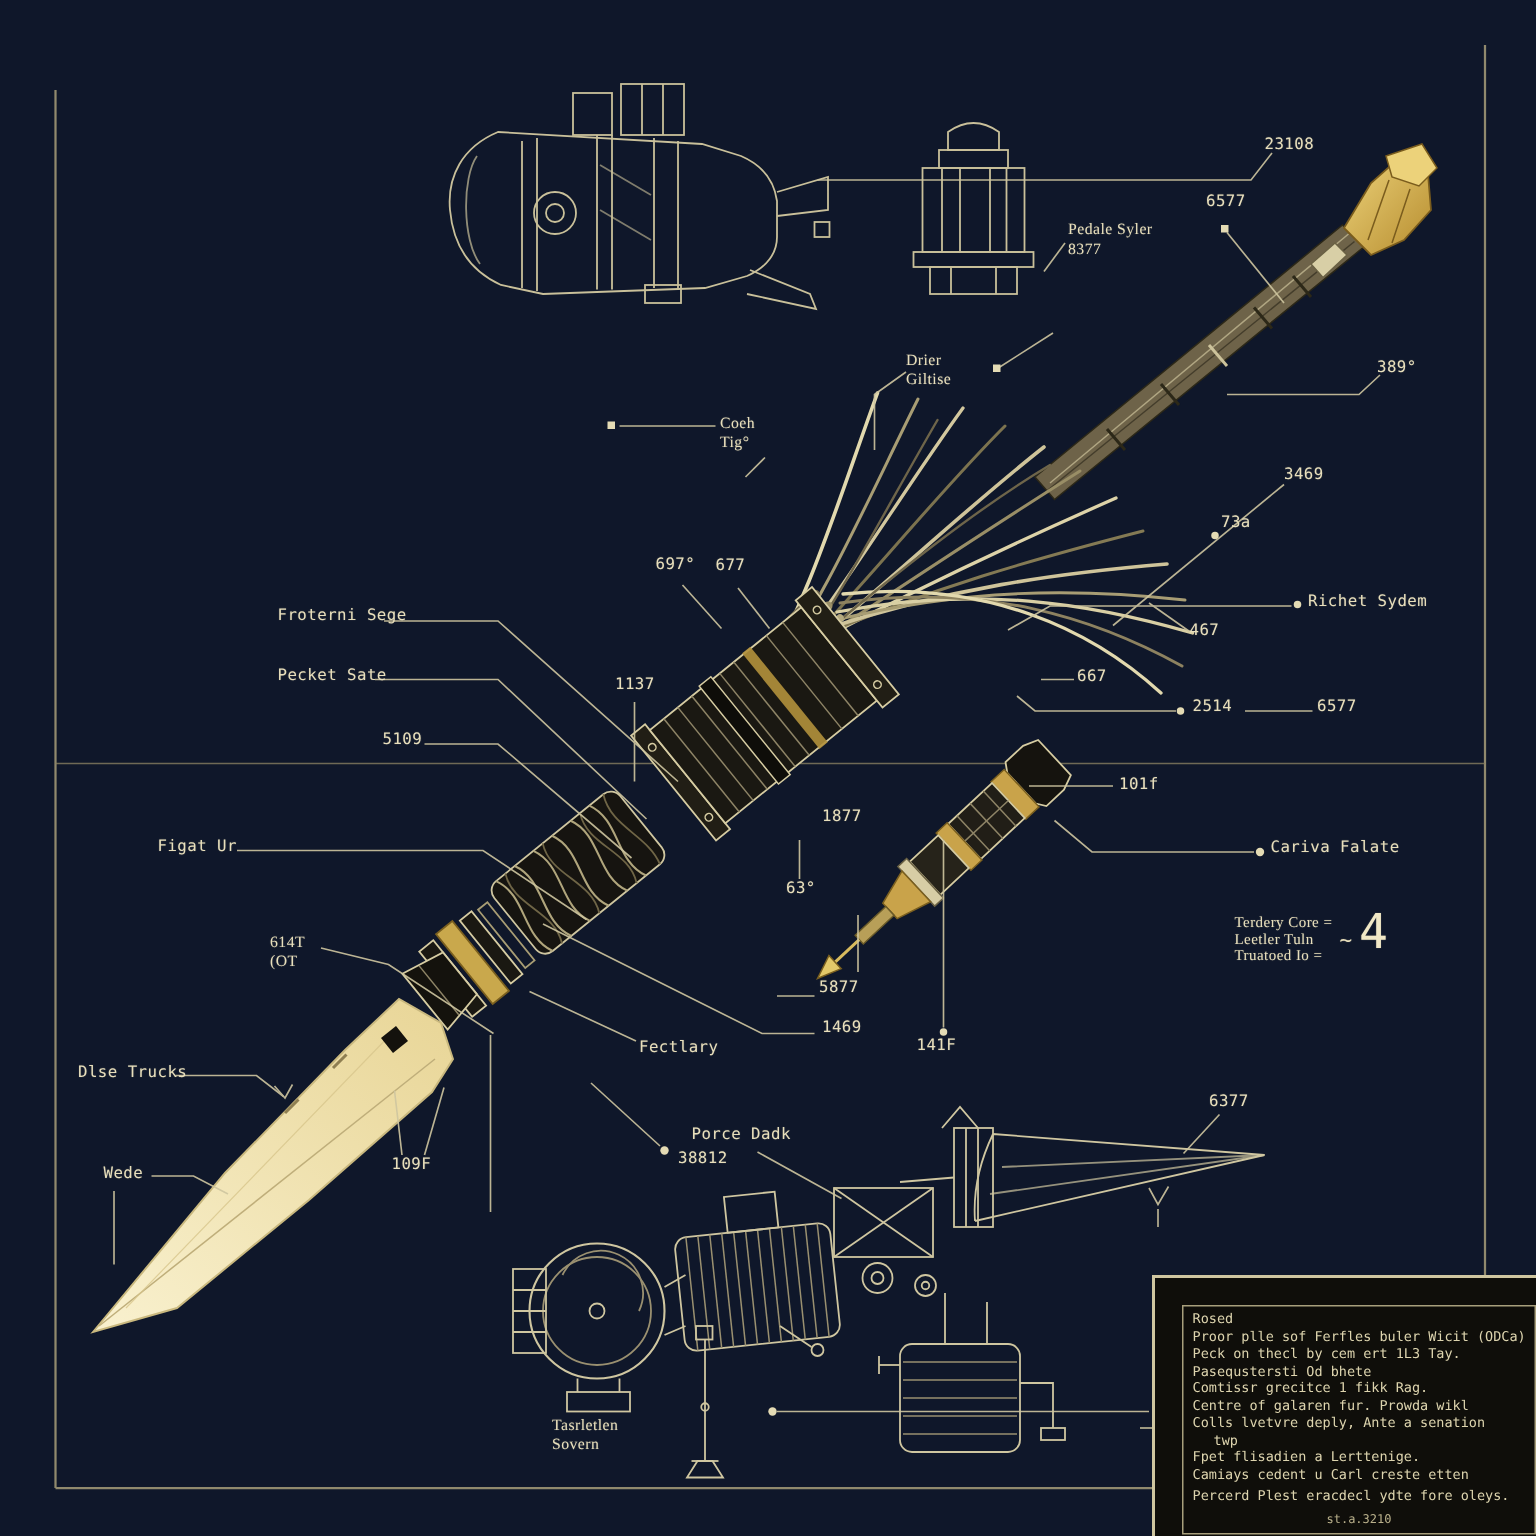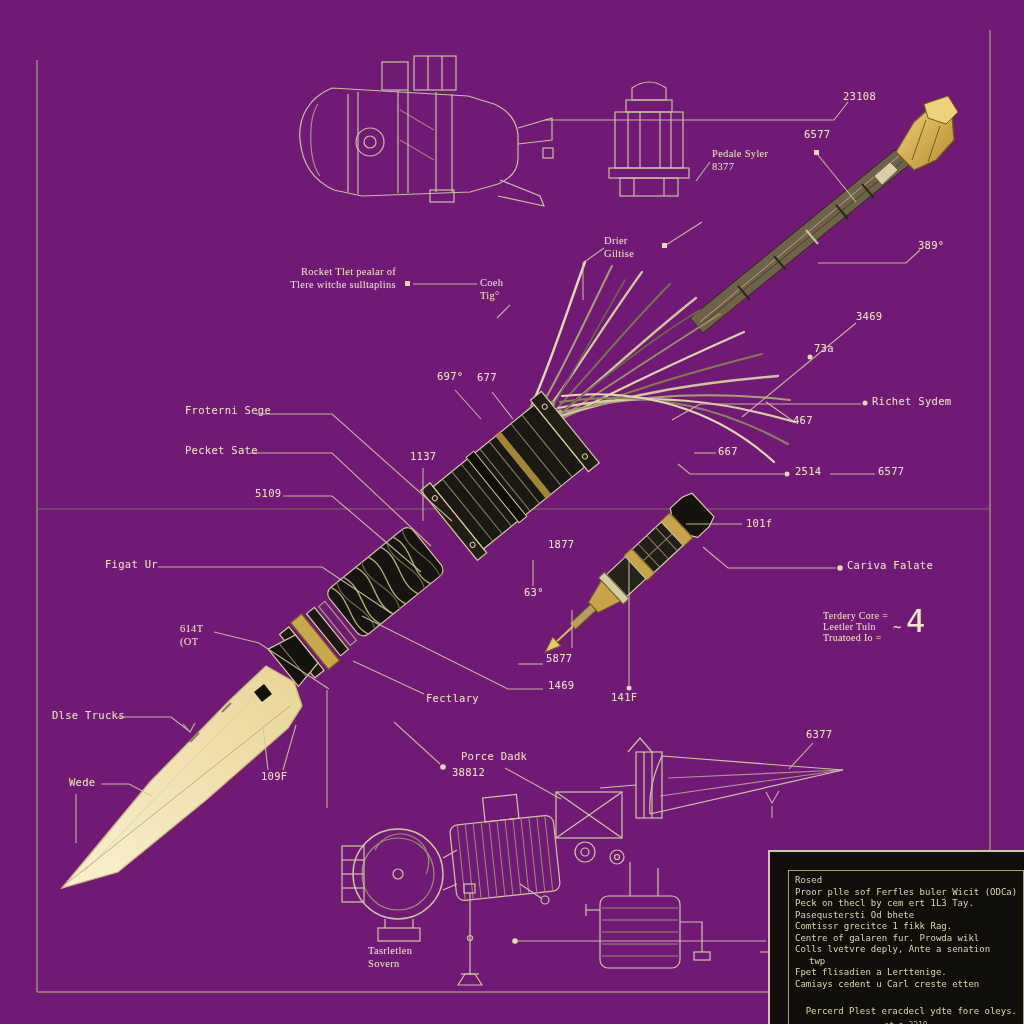--- a/index.html
+++ b/index.html
@@ -1,31 +1,31 @@
 <!DOCTYPE html>
 <html><head>
 <meta charset="utf-8">
 <style>
   html,body{margin:0;padding:0;background:#000;}
-  #stage{position:relative;width:1024px;height:1024px;background:#701a75;overflow:hidden;
+  #stage{position:relative;width:1024px;height:1024px;background:#0f172a;overflow:hidden;
          font-family:"DejaVu Sans Mono",monospace;}
   #art{position:absolute;left:0;top:0;}
   .lbl{position:absolute;color:#e8dfbc;font-size:10.5px;line-height:12.5px;
        letter-spacing:.3px;white-space:pre;text-shadow:0 0 1px rgba(235,225,185,.3);z-index:5;}
   .lbl span{display:block;font-family:Liberation Serif, serif;}
   .r{text-align:right;}
   .big4{font-size:32px;line-height:32px;color:#f1e8c6;}
   .tilde{font-size:14px;}
   .notes{position:absolute;left:768px;top:850px;width:236px;z-index:6;
          background:#0f0e0a;border:2px solid #cfc6a0;padding:18px;}
   .notes-inner{border:1px solid #a89f7c;padding:4px 6px;color:#ddd4ae;
          font-size:9px;line-height:11.5px;letter-spacing:0;}
   .notes-inner div{white-space:pre;overflow:hidden;}
   .indent{margin-left:14px;}
-  .gap{margin-top:16px;text-align:right;}
+  .gap{margin-top:3px;}
   .sig{text-align:center;font-size:8px;margin-top:2px;color:#b9b08b;}
 </style>
 </head>
 <body>
 
 <div id="stage">
 
 <svg id="art" width="1024" height="1024" viewBox="0 0 1024 1024">
   <defs>
     <linearGradient id="bladeGrad" x1="0" y1="1" x2="1" y2="0">
@@ -335,21 +335,20 @@
     <circle cx="629" cy="688" r="2.5"></circle>
     <circle cx="443" cy="767" r="2.8"></circle>
     <circle cx="515" cy="941" r="2.8"></circle>
   </g>
 </svg>
 
 <div class="lbl" style="left:843px;top:90px">23108</div>
 <div class="lbl" style="left:804px;top:128px">6577</div>
 <div class="lbl" style="left:712px;top:148px"><span>Pedale Syler</span><span>8377</span></div>
 <div class="lbl" style="left:918px;top:239px">389°</div>
-<div class="lbl r" style="left:228px;top:266px;width:168px"><span>Rocket Tlet pealar of</span><span>Tlere witche sulltaplins</span></div>
 <div class="lbl" style="left:480px;top:277px"><span>Coeh</span><span>Tig°</span></div>
 <div class="lbl" style="left:604px;top:235px"><span>Drier</span><span>Giltise</span></div>
 <div class="lbl" style="left:437px;top:370px">697°</div>
 <div class="lbl" style="left:477px;top:371px">677</div>
 <div class="lbl" style="left:185px;top:404px">Froterni Sege</div>
 <div class="lbl" style="left:185px;top:444px">Pecket Sate</div>
 <div class="lbl" style="left:410px;top:450px">1137</div>
 <div class="lbl" style="left:255px;top:487px">5109</div>
 <div class="lbl" style="left:856px;top:310px">3469</div>
 <div class="lbl" style="left:814px;top:342px">73a</div>

